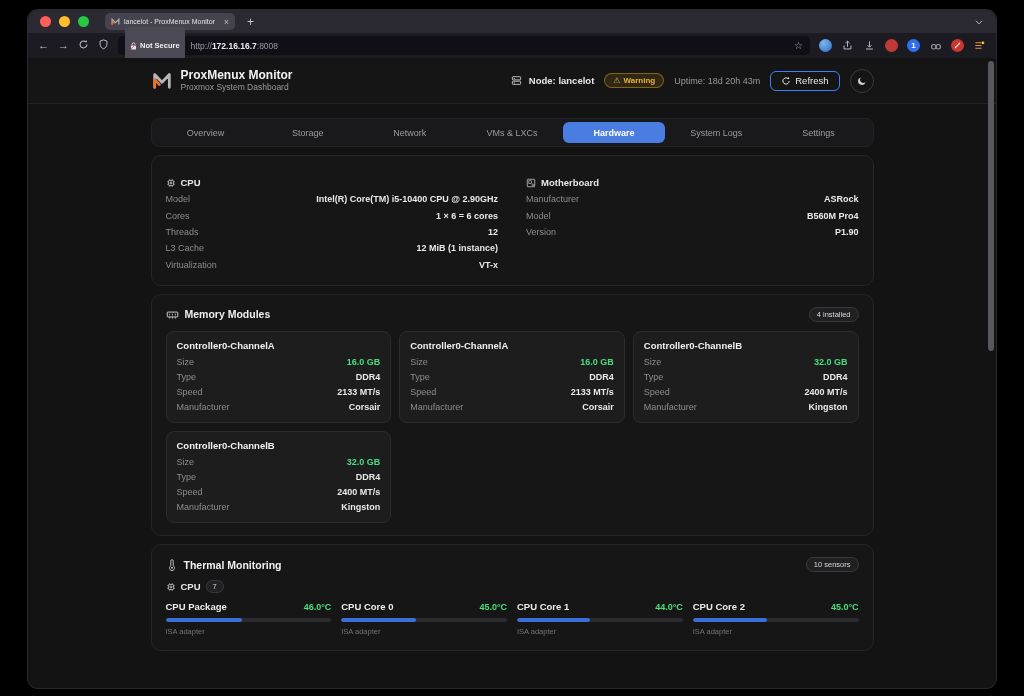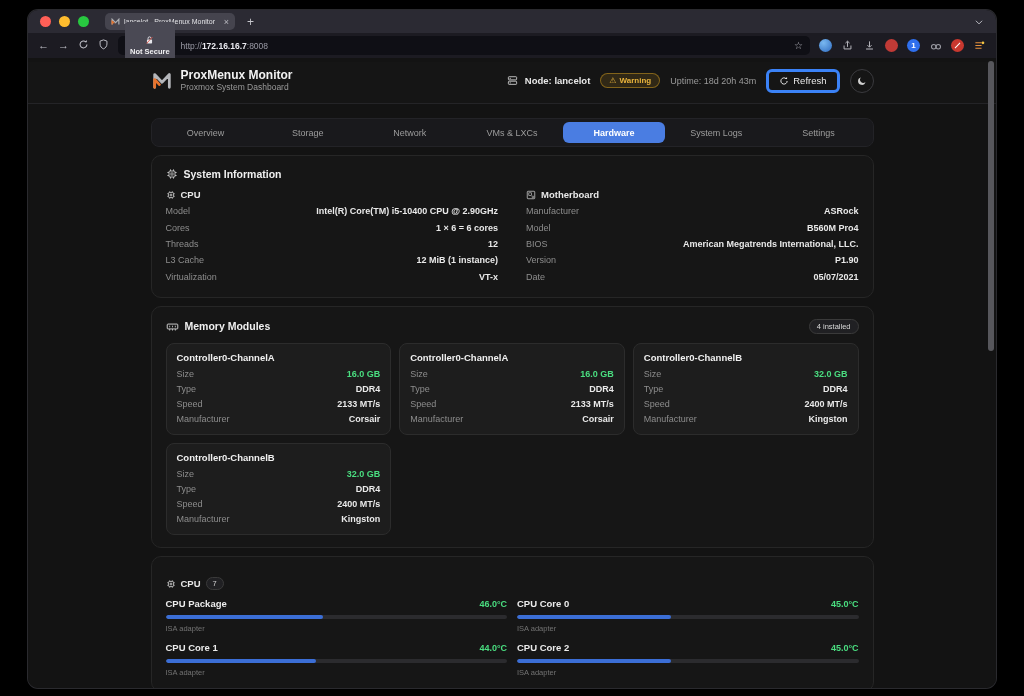--- a/index.html
+++ b/index.html
@@ -14,22 +14,22 @@
   .btab{width:118px;height:17px;background:#45444e;border-radius:5px;display:flex;align-items:center;
     gap:4px;padding:0 6px;color:#e2e2e6;font-size:7px;white-space:nowrap;}
   .btab .title{overflow:hidden;text-overflow:ellipsis;flex:1;}
   .btab .close{color:#b9b9c0;font-size:9px;}
   .newtab{color:#c6c6cc;font-size:12px;margin-left:12px;}
   .chev{margin-left:auto;color:#b9b9c0;display:flex;}
   .toolbar{height:25px;background:#1c1b22;display:flex;align-items:center;padding:0 10px;gap:9px;flex:none;}
   .navico{color:#c2c2ca;font-size:11px;line-height:1;}
   .urlbar{width:688px;height:19px;background:#0f0f15;border-radius:5px;display:flex;align-items:center;
     padding:0 7px;gap:6px;}
-  .nschip{background:#4a4954;border-radius:3px;padding:14px 5px;display:flex;align-items:center;gap:3px;
-    color:#f0f0f2;font-size:7.5px;font-weight:bold;flex-direction:column;}
+  .nschip{background:#4a4954;border-radius:3px;padding:14px 5px;display:flex;align-items:flex-end;gap:3px;
+    color:#f0f0f2;font-size:7.5px;font-weight:bold;}
   .urltxt{font-size:8.5px;display:flex;}
   .urltxt .dim{color:#9a9aa5}.urltxt .host{color:#ececf2;font-weight:600}
   .urlstar{margin-left:auto;color:#b8b8c0;font-size:10px;}
   .extensions{margin-left:auto;display:flex;align-items:center;gap:9px;}
   .ext{width:13px;height:13px;border-radius:50%;display:flex;align-items:center;justify-content:center;flex:none;}
   
   .page{flex:1;background:#131313;position:relative;overflow:hidden;color:#eaeaea;}
   .scrollthumb{position:absolute;right:2px;top:3px;width:6px;height:290px;background:#57575c;border-radius:3px;z-index:9;}
   .container{width:723px;margin:4px auto;}
   .pageheader{border-bottom:1px solid #242427;background:#151515;}
@@ -37,21 +37,21 @@
   .brand{display:flex;align-items:center;gap:8px;}
   .brandtxt .t{font-size:12px;font-weight:bold;color:#f2f2f2;line-height:1.15;}
   .brandtxt .s{font-size:8.5px;color:#9a9a9a;}
   .hright{display:flex;align-items:center;gap:10px;}
   .nodechip{display:flex;align-items:center;gap:7px;font-size:9.5px;font-weight:600;color:#e8e8e8;}
   .warnbadge{display:flex;align-items:center;gap:3px;padding:2px 8px;border-radius:999px;
     background:rgba(230,170,30,.13);border:1px solid rgba(230,170,30,.45);color:#e8b33c;
     font-size:8px;font-weight:bold;}
   .uptime{font-size:9px;color:#9a9a9a;}
   .refreshbtn{display:flex;align-items:center;gap:4px;padding:3.5px 10px;border-radius:6px;
-    border:3px solid #3b82f6;color:#e8e8e8;font-size:9.5px;background:transparent;}
+    border:1px solid #3b82f6;color:#e8e8e8;font-size:9.5px;background:transparent;}
   .moonbtn{width:22px;height:22px;border-radius:50%;border:1px solid #3a3a3e;display:flex;
     align-items:center;justify-content:center;color:#cfcfcf;}
   
   .tabsbar{margin-top:14px;background:#19191c;border:1px solid #232327;border-radius:8px;
     display:flex;padding:3px;}
   .ntab{flex:1;text-align:center;font-size:9px;color:#9c9c9c;padding:5.5px 0;border-radius:6px;}
   .ntab.active{background:#4a7de2;color:#fff;font-weight:600;}
   
   .card{background:#161616;border:1px solid #262626;border-radius:10px;padding:12px 14px;margin-top:8px;}
   .cardhead{display:flex;align-items:center;gap:6px;}
@@ -67,21 +67,21 @@
   .inforow .v{font-size:9px;font-weight:600;color:#e9e9e9;text-align:right;}
   .v.green{color:#4ade80;}
   .memgrid{display:grid;grid-template-columns:repeat(3,1fr);gap:8px;margin-top:9px;}
   .memcard{background:#1d1d1d;border:1px solid #2c2c2c;border-radius:8px;padding:8px 10px;}
   .memcard .mt{font-size:9.5px;font-weight:bold;color:#f0f0f0;margin-bottom:4px;}
   .memcard .inforow{padding:2.4px 0;}
   
   .groupline{display:flex;align-items:center;gap:5px;margin:8px 0 6px 0;}
   .groupline .gt{font-size:9.5px;font-weight:bold;color:#e8e8e8;}
   .cntbadge{font-size:7.5px;color:#cfcfcf;background:#202023;border:1px solid #3a3a3a;border-radius:999px;padding:1px 6px;}
-  .sensegrid{display:grid;grid-template-columns:1fr 1fr;column-gap:10px;row-gap:5px;}
+  .sensegrid{display:grid;grid-template-columns:1fr 1fr 1fr 1fr;column-gap:10px;row-gap:5px;}
   .sensor{padding:2px 0;}
   .sensor .row1{display:flex;justify-content:space-between;align-items:baseline;}
   .sensor .nm{font-size:9.5px;font-weight:600;color:#ececec;}
   .sensor .tp{font-size:9px;font-weight:bold;color:#4ade80;}
   .bartrack{height:4px;background:#2b2b2e;border-radius:2px;margin-top:6px;overflow:hidden;}
   .barfill{height:100%;background:#3b6ed6;border-radius:2px;width:0;}
   .adapter{font-size:7.5px;color:#737373;margin-top:5px;}
 </style>
 </head>
 <body>
@@ -229,30 +229,20 @@
         <div class="ntab">Overview</div>
         <div class="ntab">Storage</div>
         <div class="ntab">Network</div>
         <div class="ntab">VMs &amp; LXCs</div>
         <div class="ntab active">Hardware</div>
         <div class="ntab">System Logs</div>
         <div class="ntab">Settings</div>
       </div>
 
       <div class="card">
-        <div class="cardhead">
-          <span class="icn">
-              <svg width="12" height="12" viewBox="0 0 16 16">
-                <rect x="4" y="4" width="8" height="8" rx="1.2" fill="none" stroke="#cfcfcf" stroke-width="1.2"></rect>
-                <rect x="6.6" y="6.6" width="2.8" height="2.8" fill="none" stroke="#cfcfcf" stroke-width="1"></rect>
-                <path d="M6 4V1.8M10 4V1.8M6 14.2V12M10 14.2V12M4 6H1.8M4 10H1.8M14.2 6H12M14.2 10H12" stroke="#cfcfcf" stroke-width="1.1"></path>
-              </svg>
-            </span>
-          <span class="ct">System Information</span>
-        </div>
         <div class="sysgrid">
           <div>
             <div class="subhead">
               <span class="icn">
                   <svg width="10" height="10" viewBox="0 0 16 16">
                     <rect x="4" y="4" width="8" height="8" rx="1.2" fill="none" stroke="#cfcfcf" stroke-width="1.2"></rect>
                     <rect x="6.6" y="6.6" width="2.8" height="2.8" fill="none" stroke="#cfcfcf" stroke-width="1"></rect>
                     <path d="M6 4V1.8M10 4V1.8M6 14.2V12M10 14.2V12M4 6H1.8M4 10H1.8M14.2 6H12M14.2 10H12" stroke="#cfcfcf" stroke-width="1.1"></path>
                   </svg>
                 </span>
@@ -292,30 +282,22 @@
             </div>
             <div class="inforow">
                 <span class="l">Manufacturer</span>
                 <span class="v">ASRock</span>
               </div>
             <div class="inforow">
                 <span class="l">Model</span>
                 <span class="v">B560M Pro4</span>
               </div>
             <div class="inforow">
-                <span class="l">BIOS</span>
-                <span class="v">American Megatrends International, LLC.</span>
-              </div>
-            <div class="inforow">
                 <span class="l">Version</span>
                 <span class="v">P1.90</span>
-              </div>
-            <div class="inforow">
-                <span class="l">Date</span>
-                <span class="v">05/07/2021</span>
               </div>
           </div>
         </div>
       </div>
 
       <div class="card">
         <div class="cardhead">
           <span class="icn">
               <svg width="13" height="13" viewBox="0 0 16 16">
                 <rect x="1.5" y="5" width="13" height="6" rx="1" fill="none" stroke="#cfcfcf" stroke-width="1.2"></rect>
@@ -399,20 +381,30 @@
               </div>
             <div class="inforow">
                 <span class="l">Manufacturer</span>
                 <span class="v">Kingston</span>
               </div>
           </div>
         </div>
       </div>
 
       <div class="card">
+        <div class="cardhead">
+          <span class="icn">
+              <svg width="12" height="12" viewBox="0 0 16 16">
+                <path d="M7 2.5a1.6 1.6 0 0 1 3.2 0V9a3.4 3.4 0 1 1-3.2 0z" transform="translate(-0.6 0)" fill="none" stroke="#cfcfcf" stroke-width="1.2"></path>
+                <circle cx="8" cy="11.6" r="1.3" fill="#cfcfcf"></circle>
+              </svg>
+            </span>
+          <span class="ct">Thermal Monitoring</span>
+          <span class="pillbadge">10 sensors</span>
+        </div>
         <div class="groupline">
           <span class="icn">
               <svg width="10" height="10" viewBox="0 0 16 16">
                 <rect x="4" y="4" width="8" height="8" rx="1.2" fill="none" stroke="#cfcfcf" stroke-width="1.2"></rect>
                 <rect x="6.6" y="6.6" width="2.8" height="2.8" fill="none" stroke="#cfcfcf" stroke-width="1"></rect>
                 <path d="M6 4V1.8M10 4V1.8M6 14.2V12M10 14.2V12M4 6H1.8M4 10H1.8M14.2 6H12M14.2 10H12" stroke="#cfcfcf" stroke-width="1.1"></path>
               </svg>
             </span>
           <span class="gt">CPU</span>
           <span class="cntbadge">7</span>

